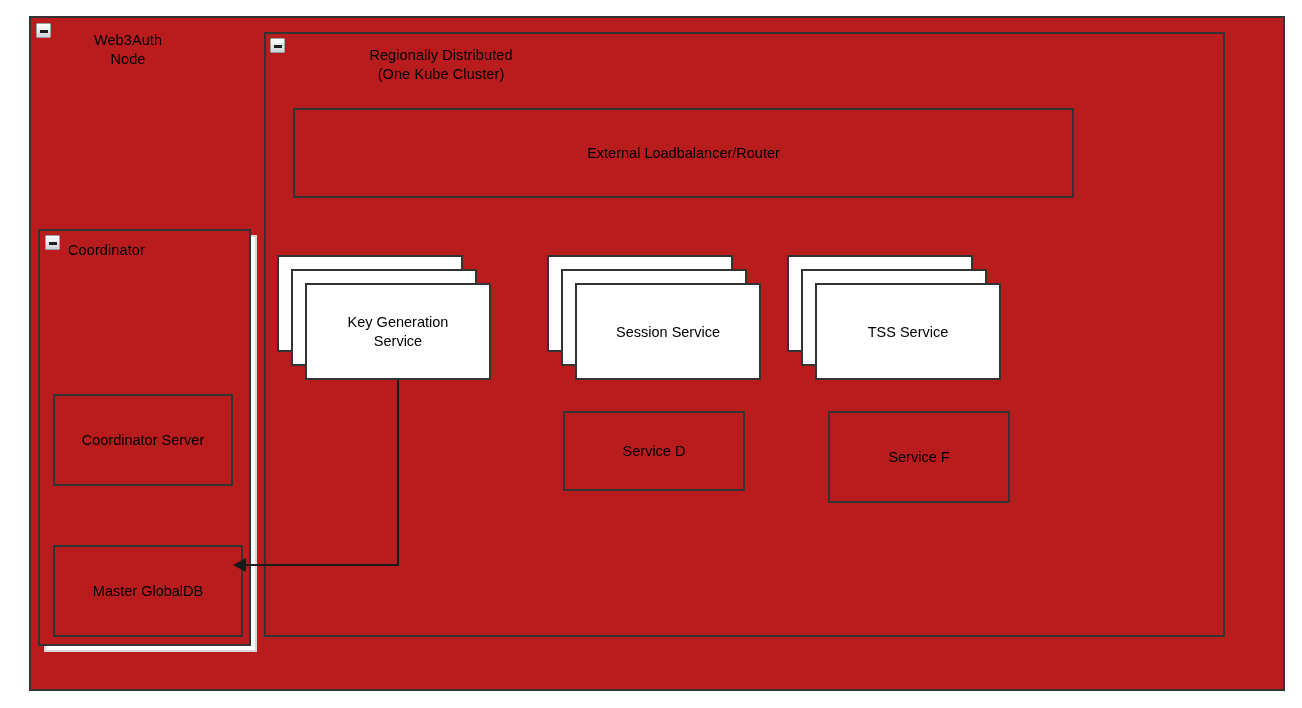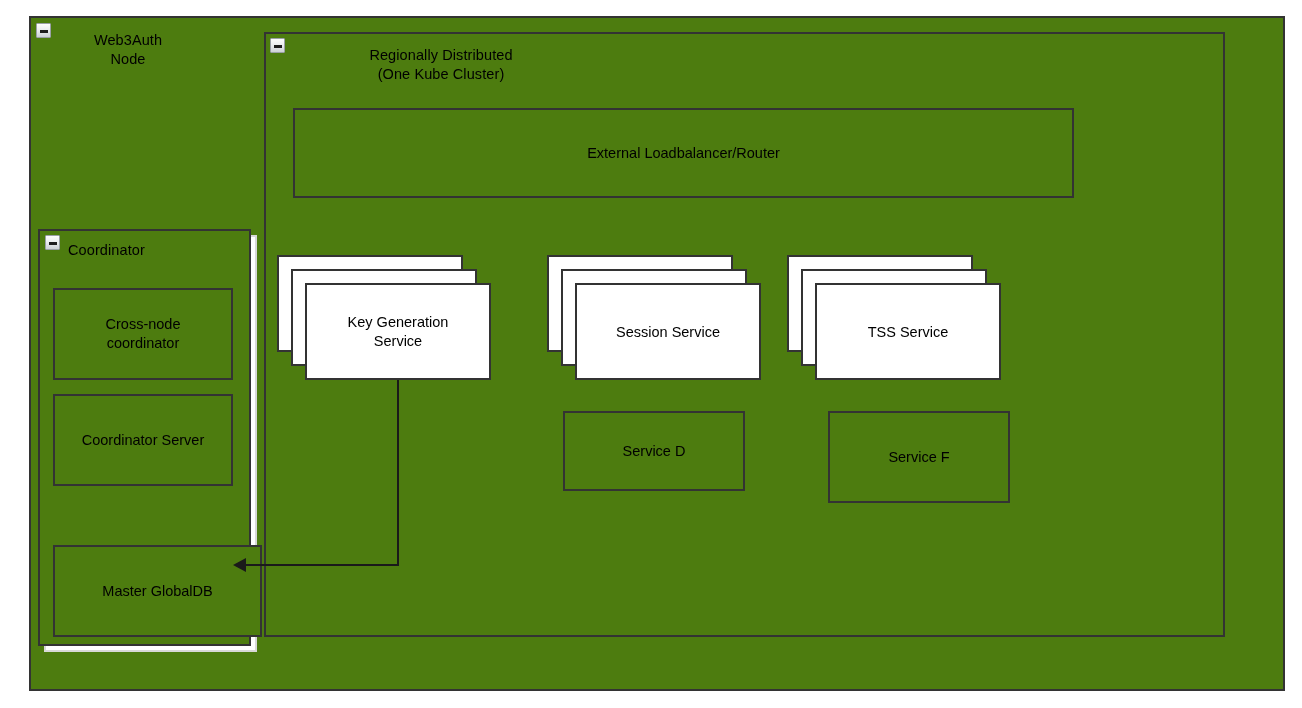--- a/index.html
+++ b/index.html
@@ -17,21 +17,21 @@
     width: 1302px;
     height: 708px;
     background: #ffffff;
     overflow: hidden;
   }
 
   
   .box {
     position: absolute;
     box-sizing: border-box;
-    background: #4d7c0f;
+    background: #b91c1c;
     border: 2px solid #333333;
   }
   .shadow-plate {
     position: absolute;
     box-sizing: border-box;
     background: #ffffff;
     border: 2px solid #d8d8d8;
   }
 
   
@@ -164,30 +164,26 @@
   </div>
 
   <div class="shadow-plate" style="left:44px; top:235px; width:213px; height:417px;"></div>
 
   <div class="box" style="left:38px; top:229px; width:213px; height:417px;"></div>
 
   <div class="collapse-icon" style="left:45px; top:235px;"></div>
 
   <div class="container-title" style="left:52px; top:241px; width:150px; text-align:left; padding-left:16px;">Coordinator</div>
 
-  <div class="box" style="left:53px; top:288px; width:180px; height:92px;">
-    <div class="node-label">Cross-node
-coordinator</div>
-  </div>
 
   <div class="box" style="left:53px; top:394px; width:180px; height:92px;padding-left:30px;">
     <div class="node-label">Coordinator Server</div>
   </div>
 
-  <div class="box" style="left:53px; top:545px; width:209px; height:92px;">
+  <div class="box" style="left:53px; top:545px; width:190px; height:92px;">
     <div class="node-label">Master GlobalDB</div>
   </div>
 
   <div class="conn-line" style="left:397px; top:380px; width:2px; height:186px;"></div>
   <div class="conn-line" style="left:246px; top:564px; width:153px; height:2px;"></div>
   <div class="conn-arrow" style="left:233px; top:558px;"></div>
 
 </div>
 
 </body></html>

